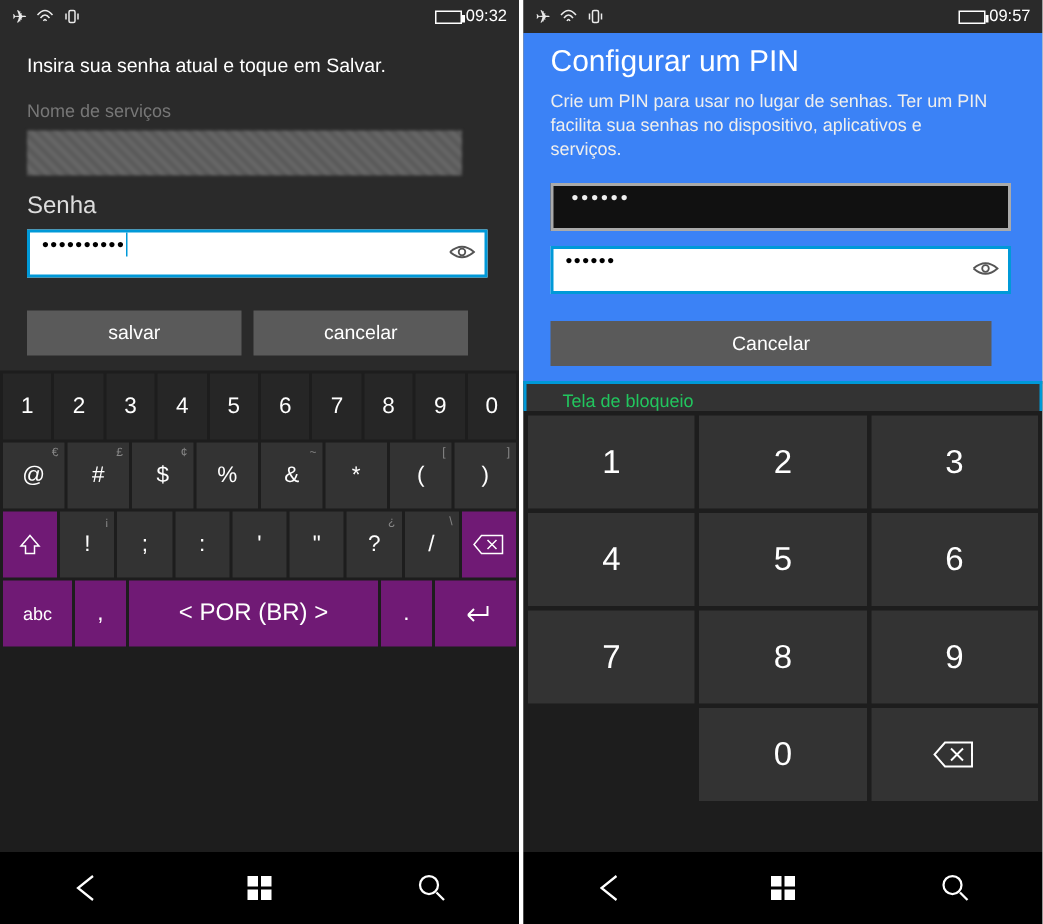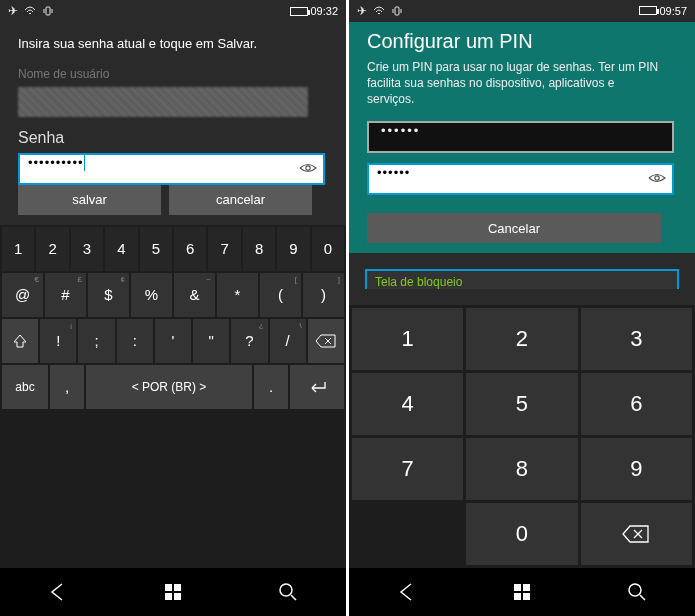--- a/index.html
+++ b/index.html
@@ -82,54 +82,54 @@
     letter-spacing: 2px;
   }
   .eye {
     position: absolute; right: 8px; top: 6px; font-size: 16px;
     color: #555; cursor: pointer;
   }
   .cursor {
     display:inline-block; width:1px; height:16px; background:#0099d8; vertical-align:middle;
   }
   .btn-row {
-    display: flex; gap: 8px; 
+    display: flex; gap: 8px; margin-top: 22px;
   }
   .wbtn {
     flex: 1; height: 30px; background: #5a5a5a; color:#fff; border:none;
     font-size: 13px; cursor:pointer;
   }
   
   .title {
     font-size: 20px; font-weight: 400; margin-bottom: 6px;
   }
   .sub {
     font-size: 12px; color:#eee; line-height:1.35; margin-bottom:14px;
   }
   .lockheader {
-    border:2px solid #0099d8; border-bottom:none; margin:16px;
-    padding: 4px 8px 0 8px; font-size:12px; color:#84cc16;
+    border:2px solid #0099d8; border-bottom:none; margin:0;
+    padding: 4px 8px 0 24px; font-size:12px; color:#22c55e;
     background:#333;
   }
   
   .kbd {
     flex: 1; background:#1d1d1d; display:flex; flex-direction:column;
     padding: 2px 2px 0 2px;
   }
   .krow { display:flex; gap:2px; margin-bottom:2px; }
   .key {
     flex:1; height:44px; background:#333; color:#fff;
     display:flex; align-items:center; justify-content:center;
     font-size:15px; cursor:pointer; border:none;
     position:relative;
   }
   .key.dark { background:#262626; }
-  .key.mid { background:#404040; }
+  .key.mid { background:#701a75; }
   .key.smallf { font-size:12px; }
-  .key.tiny { font-size:12px; }
+  .key.tiny { font-size:16px; }
   .key .alt {
     position:absolute; top:2px; right:4px; font-size:8px; color:#888;
   }
   .numpad {
     flex:1; background:#1d1d1d; display:flex; flex-direction:column;
     padding: 3px 3px 0 3px;
   }
   .nrow { display:flex; gap:3px; margin-bottom:3px; }
   .nkey {
     flex:1; height:62px; background:#333; color:#fff;
@@ -164,21 +164,21 @@
       </span>
     </div>
     <div class="status-right">
       <span class="battery"></span>
       <span>09:32</span>
     </div>
   </div>
 
   <div class="content">
     <p class="instr">Insira sua senha atual e toque em Salvar.</p>
-    <div class="lbl">Nome de usuário</div>
+    <div class="lbl">Nome de serviços</div>
     <div class="username-box"></div>
     <div class="lbl-light">Senha</div>
     <div class="pw-wrap">
       <div class="pw-input">
         <span>••••••••••</span><span class="cursor"></span>
       </div>
       <span class="eye">
         <svg width="18" height="18" viewBox="0 0 18 18">
             <path d="M1 9 Q9 2 17 9 Q9 16 1 9" fill="none" stroke="#555" stroke-width="1.2"></path>
             <circle cx="9" cy="9" r="2.2" fill="none" stroke="#555" stroke-width="1.2"></circle>
@@ -324,21 +324,21 @@
             <path d="M2 3v4 M10 3v4" stroke="#fff"></path>
           </svg>
       </span>
     </div>
     <div class="status-right">
       <span class="battery"></span>
       <span>09:57</span>
     </div>
   </div>
 
-  <div class="content" style="background:#0f766e;padding-top:8px">
+  <div class="content" style="background:#3b82f6;padding-top:8px">
     <div class="title">Configurar um PIN</div>
     <p class="sub">Crie um PIN para usar no lugar de senhas. Ter um PIN facilita sua senhas no dispositivo, aplicativos e serviços.</p>
     <div class="pw-wrap" style="margin-bottom:10px">
       <div class="pw-input-dark">
         <span>••••••</span>
       </div>
     </div>
     <div class="pw-wrap">
       <div class="pw-input">
         <span>••••••</span>

